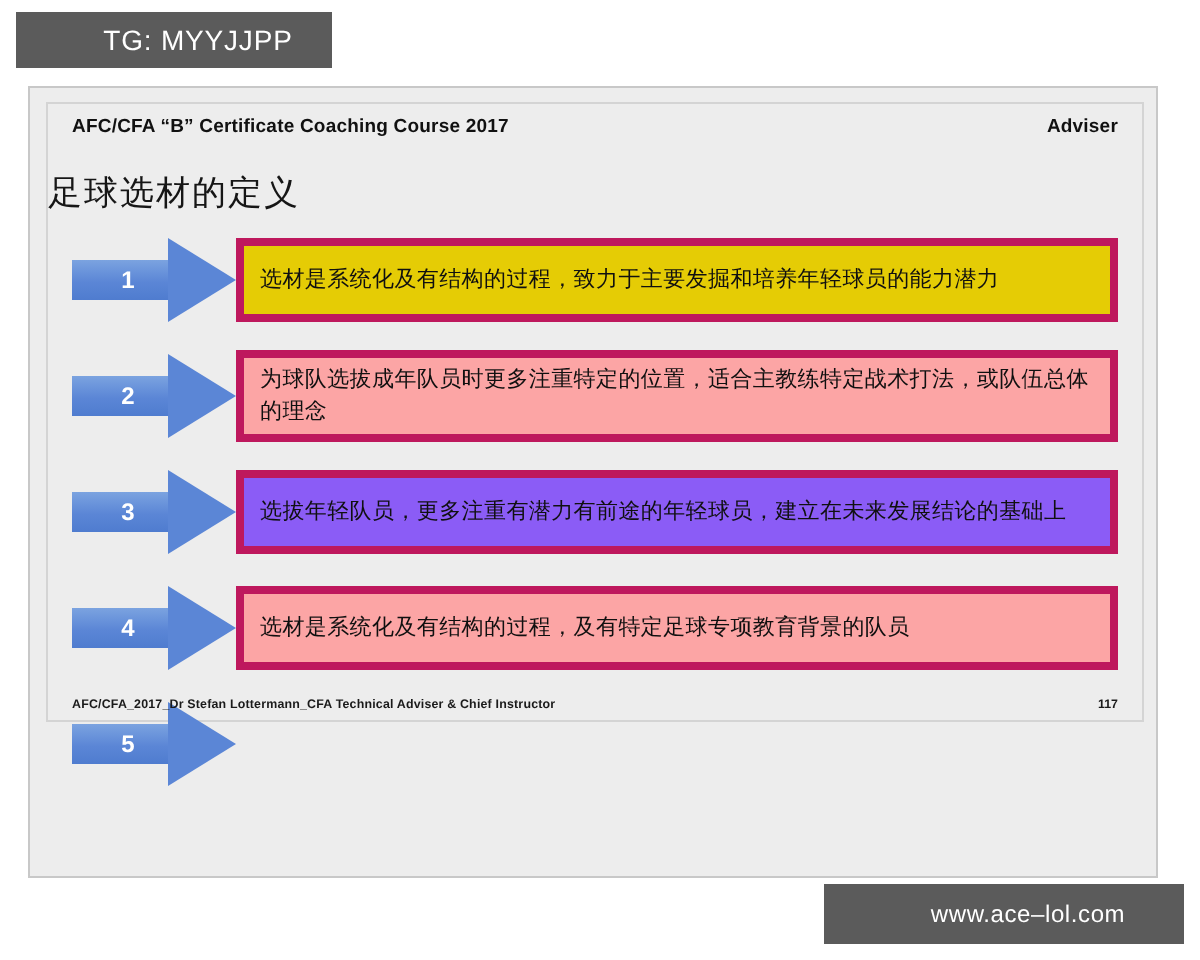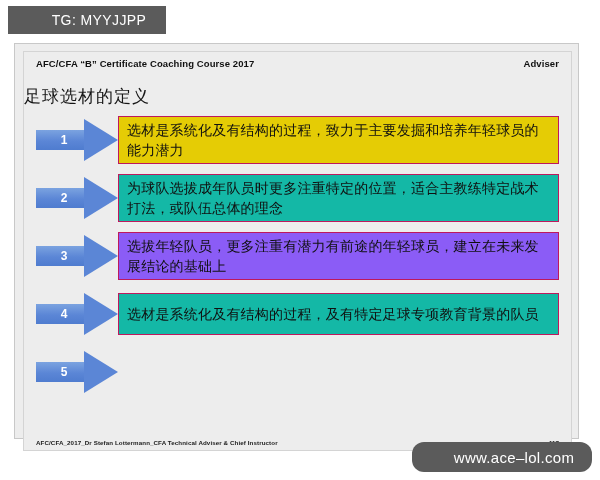--- a/index.html
+++ b/index.html
@@ -34,21 +34,21 @@
     background: #ededed;
     border: 1px solid #c8c8c8;
     box-sizing: border-box;
   }
 
   .slide-inner {
     position: absolute;
     left: 8px;
     top: 7px;
     width: 549px;
-    height: 400px;
+    height: 310px;
     background: #ededed;
     border: 1px solid #d4d4d4;
     box-sizing: border-box;
   }
 
   
   .slide-header {
     position: absolute;
     left: 0;
     top: 0;
@@ -136,33 +136,33 @@
     font-size: 12px;
     font-weight: bold;
     z-index: 3;
   }
 
   
   .textbox {
     flex: 1 1 auto;
     min-height: 42px;
     margin-right: 12px;
-    border: 1px solid #be185d;
+    border: 4px solid #be185d;
     box-sizing: border-box;
     display: flex;
     align-items: center;
     padding: 3px 8px;
     font-family: "DejaVu Serif", "Liberation Serif", serif;
-    font-size: 14px;
+    font-size: 11px;
     line-height: 1.45;
     color: #101010;
     letter-spacing: 0.2px;
   }
   .tb-gold  { background: #e5cc05; }
-  .tb-white { background: #14b8a6; }
+  .tb-white { background: #fca5a5; }
   .tb-yellow{ background: #8b5cf6; }
   .tb-green { background: #0ccb22; }
 
   
   .slide-footer {
     position: absolute;
     left: 0;
     bottom: 4px;
     width: 100%;
     box-sizing: border-box;
@@ -200,23 +200,22 @@
     width: 134px;
     height: 28px;
     font-size: 14px;
     letter-spacing: 0.4px;
   }
   .wm-bottom {
     right: 8px;
     bottom: 8px;
     width: 156px;
     height: 30px;
-    font-size: 15px;
+    font-size: 12px;
     letter-spacing: 0.3px;
-    border-radius: 12px;
   }
 </style>
 </head>
 <body>
 
 <div class="page-bg"></div>
 
 <div class="slide-outer">
   <div class="slide-inner">
 

